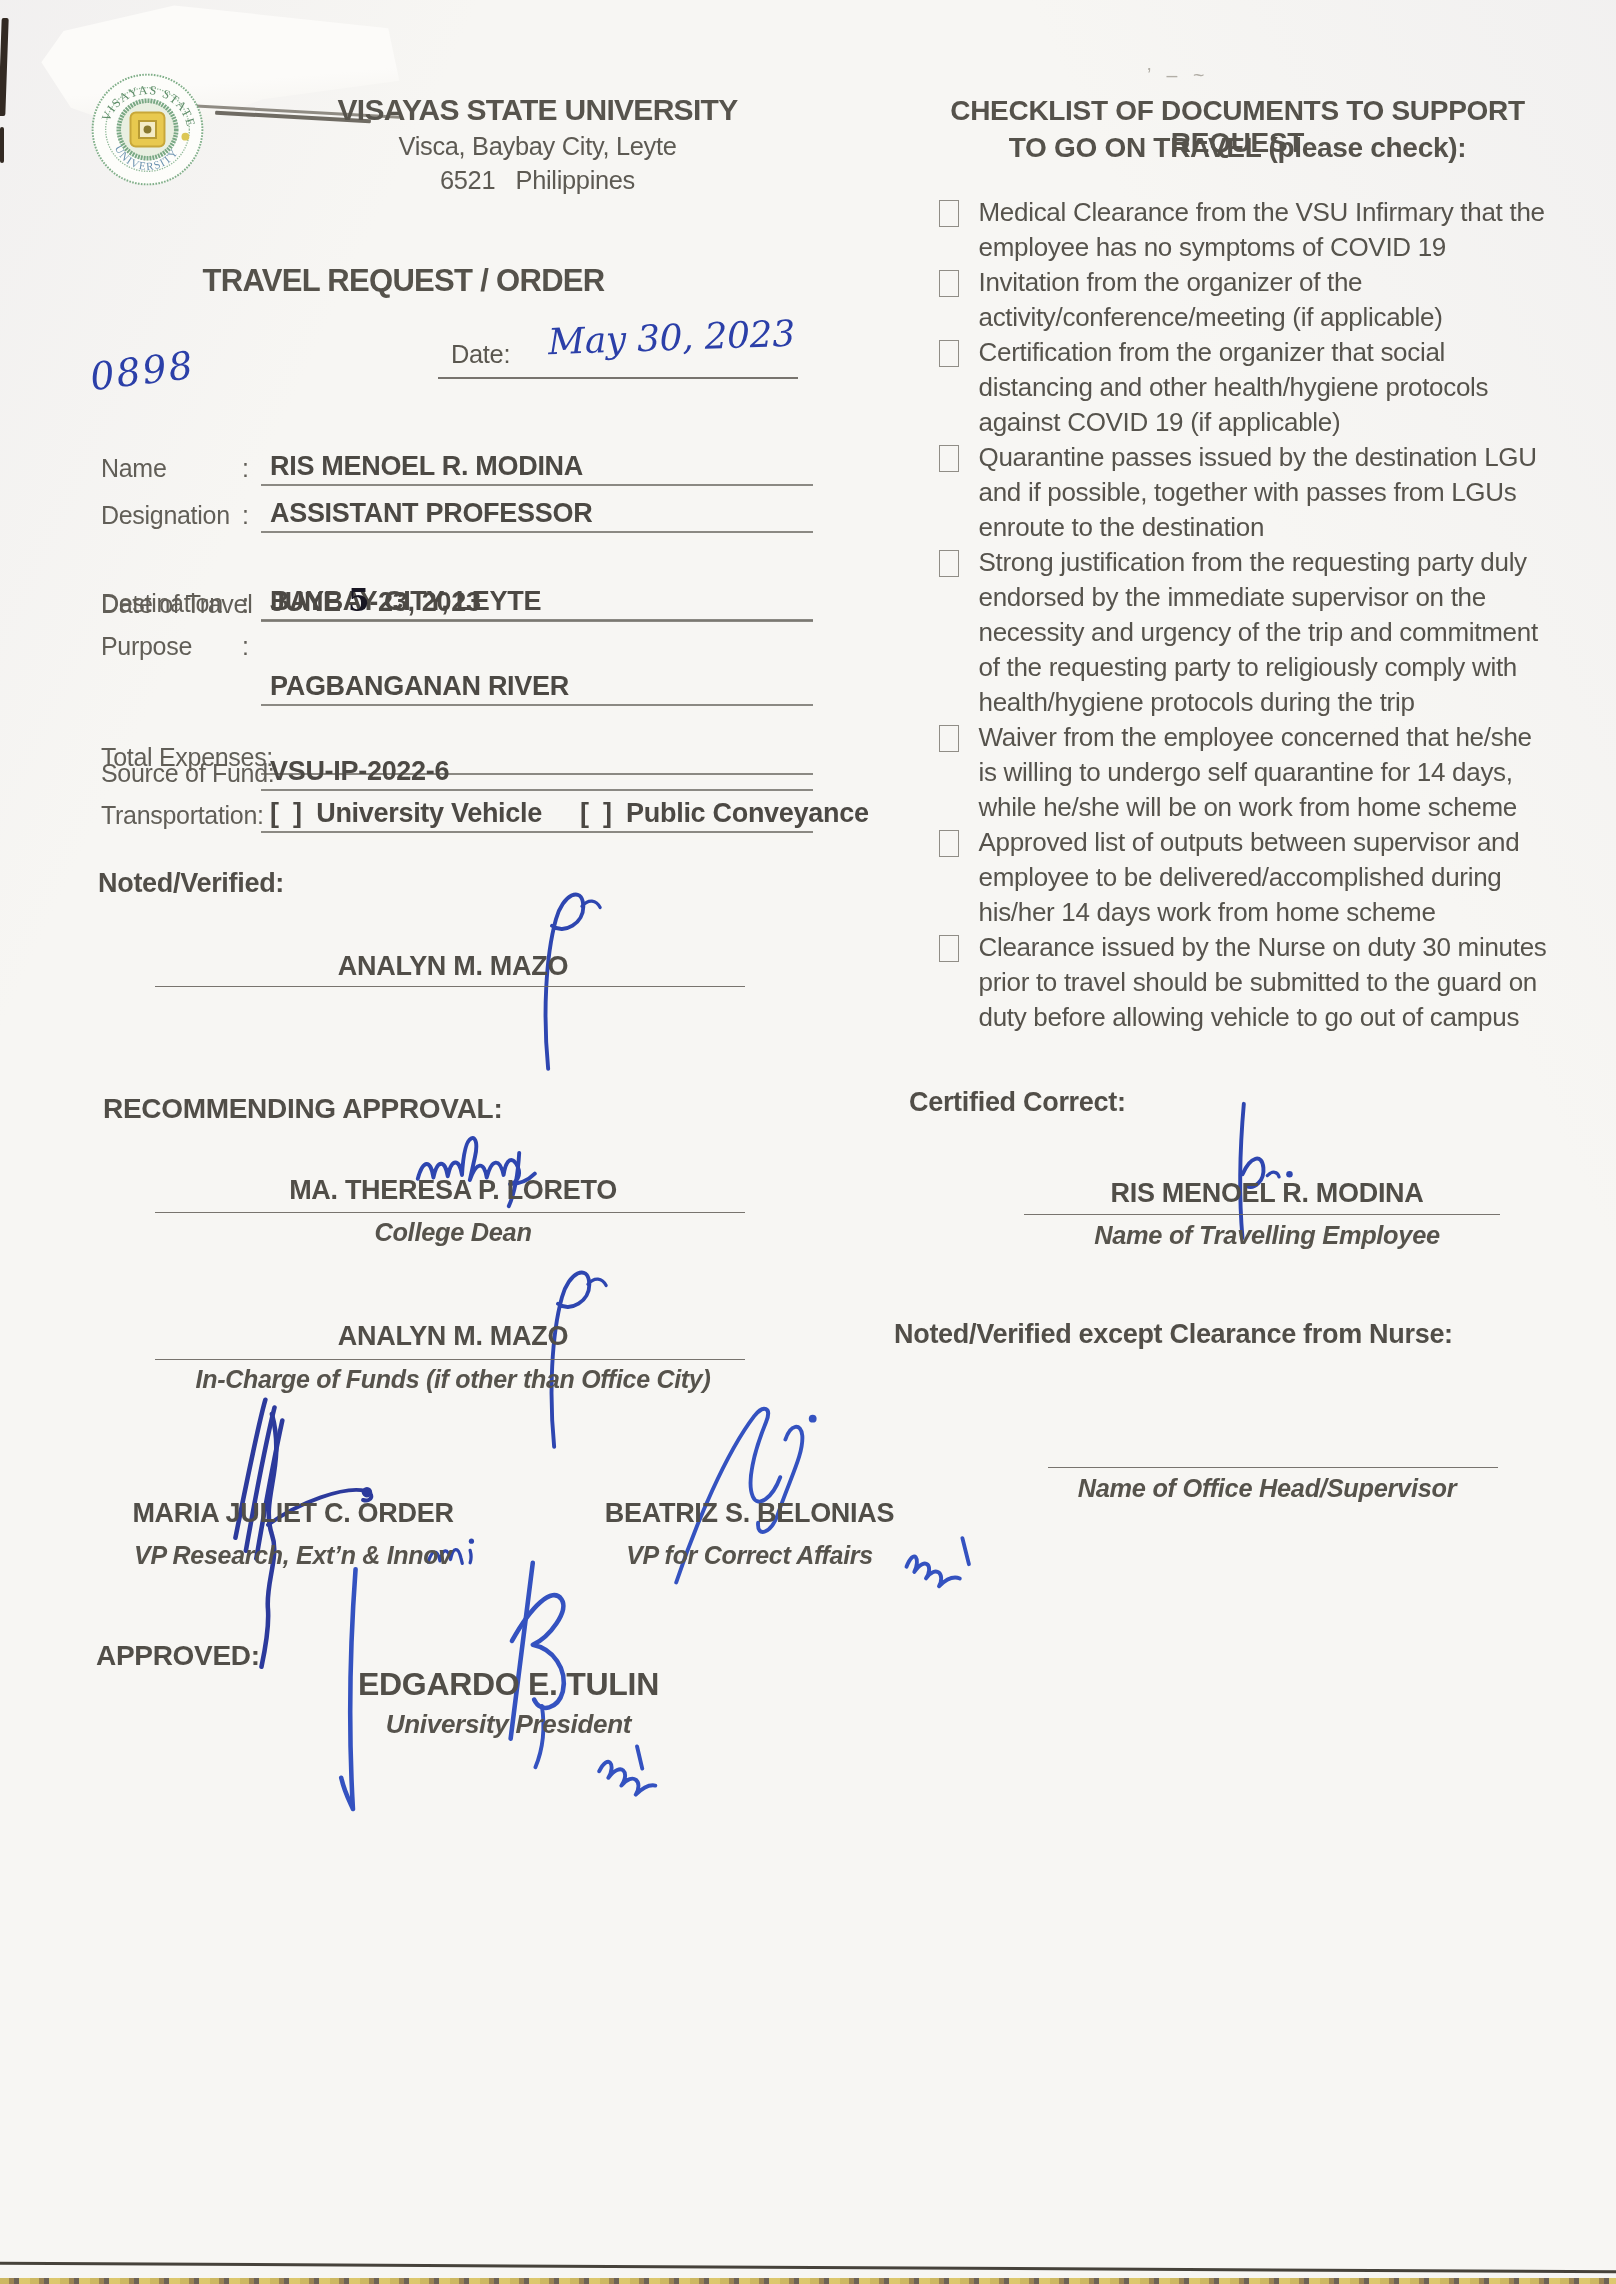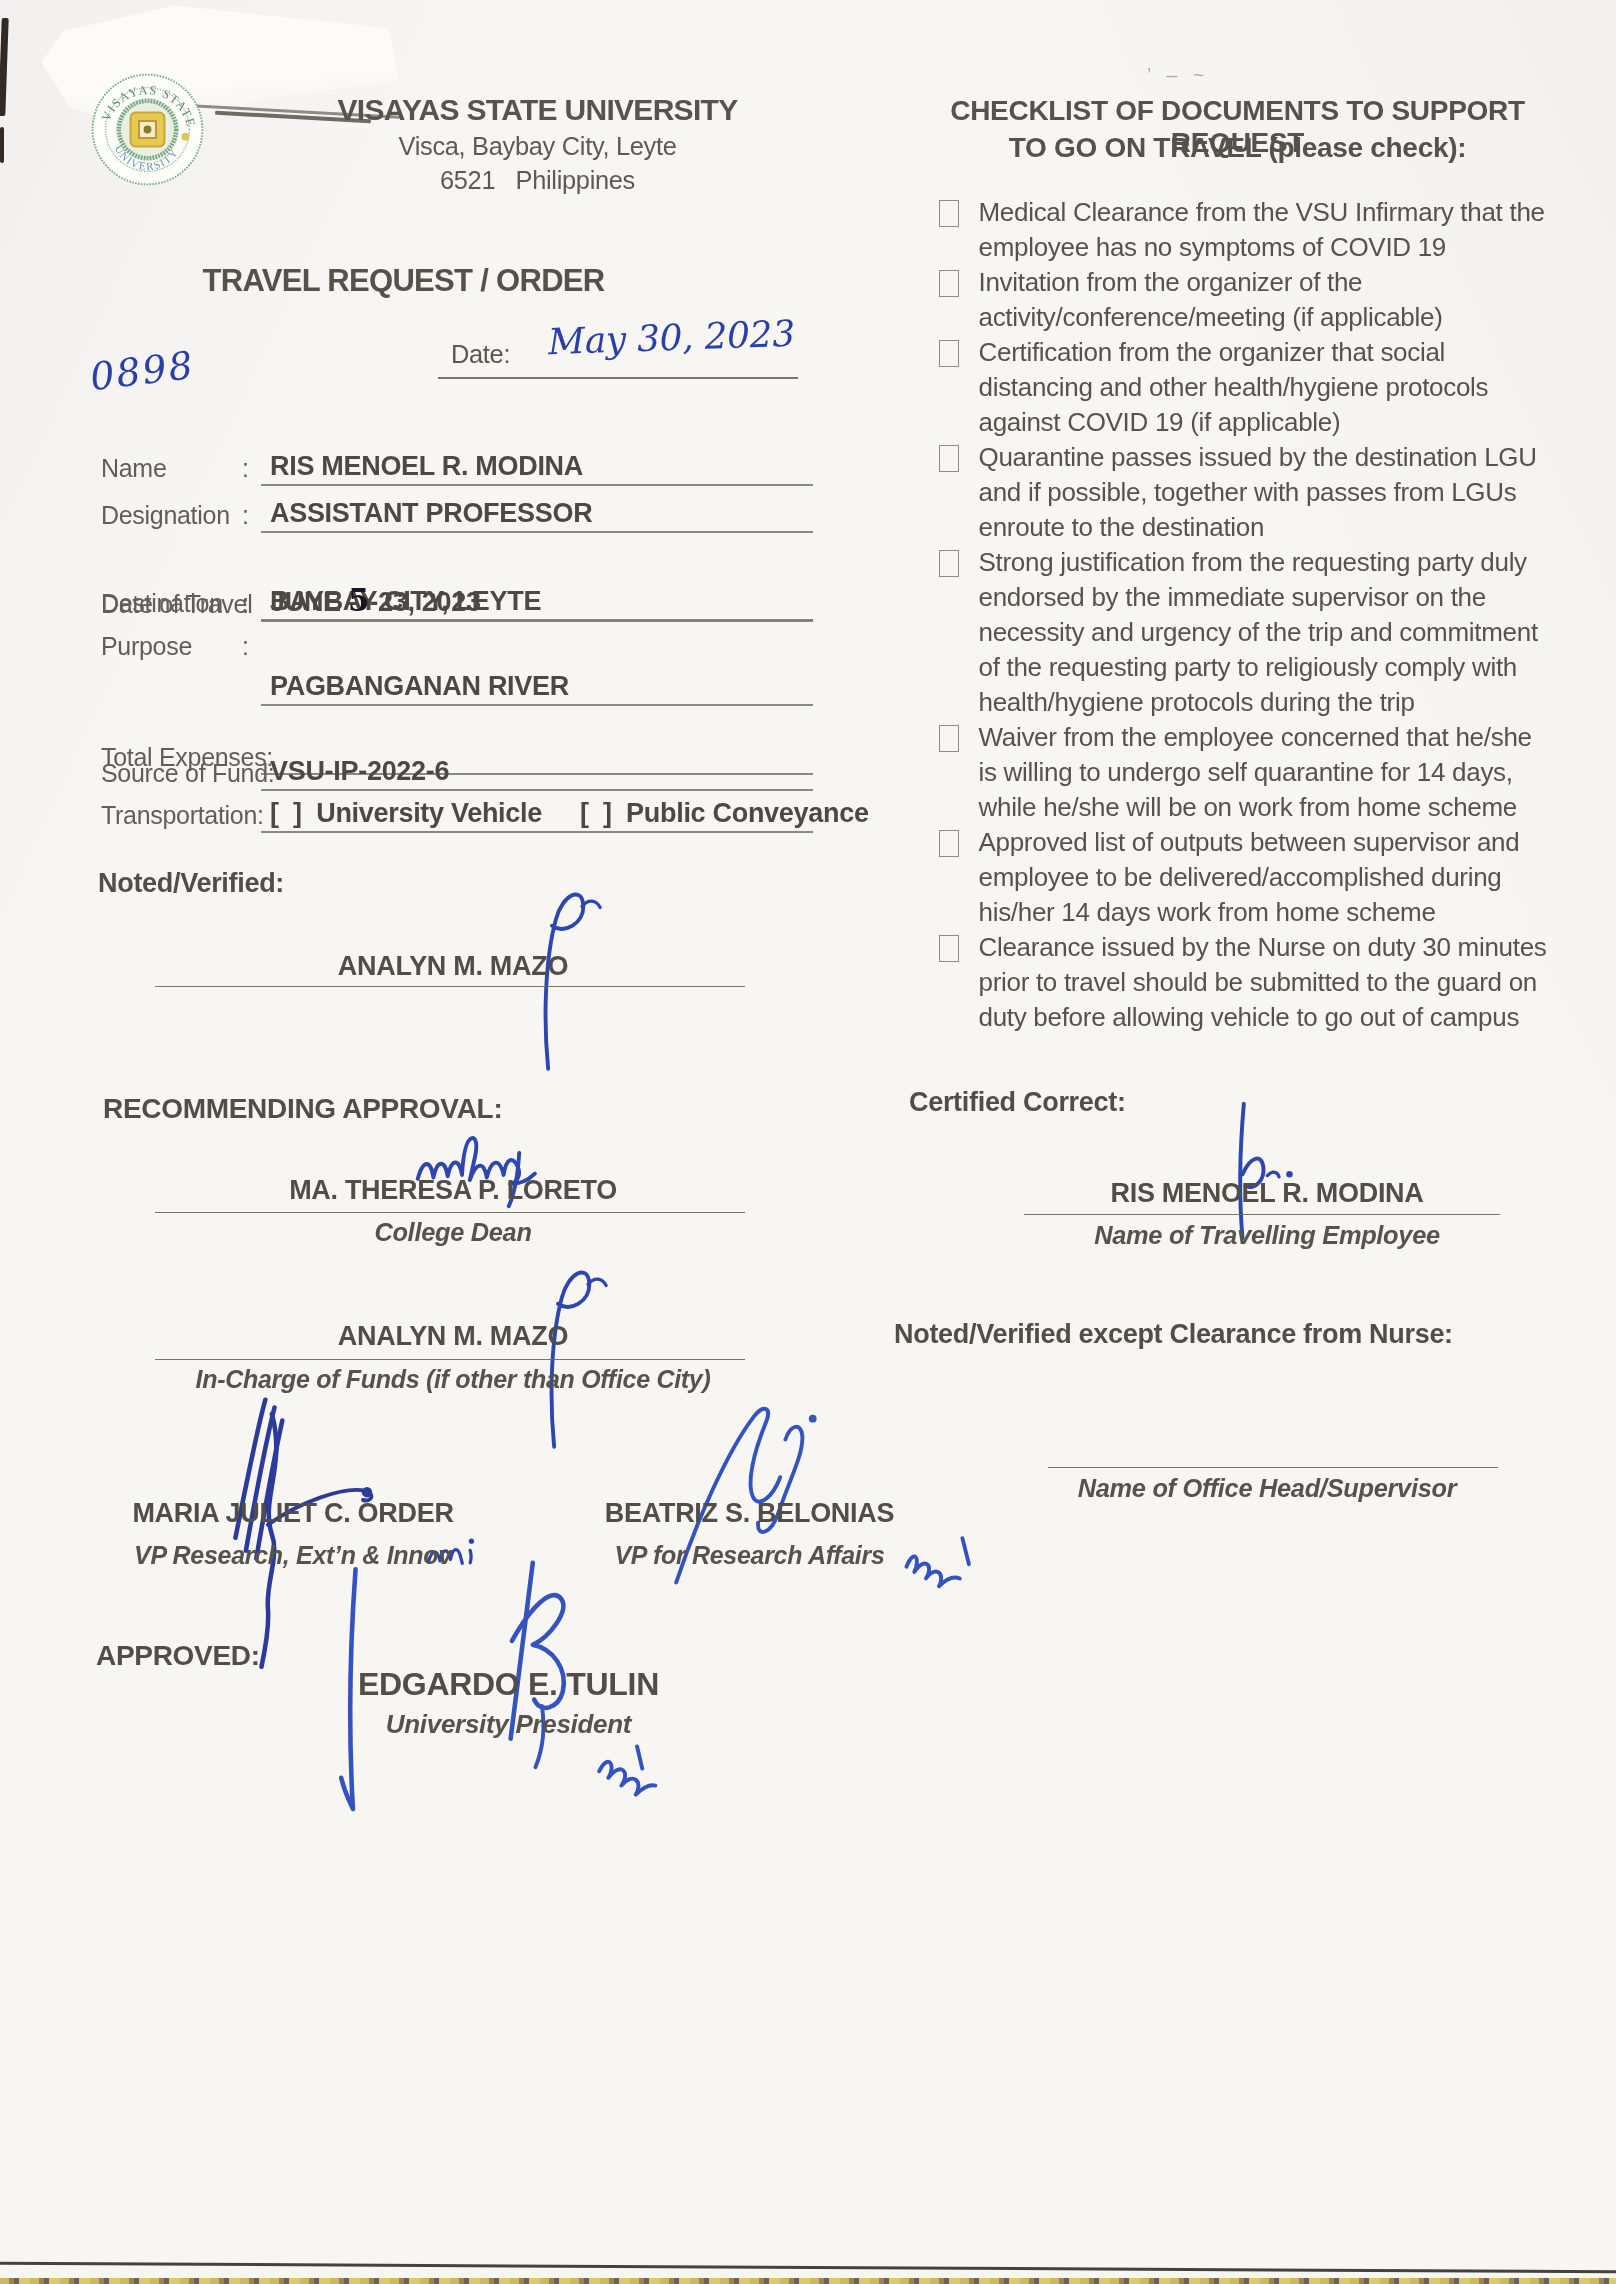--- a/index.html
+++ b/index.html
@@ -174,21 +174,21 @@
 
   <svg class="abs sig" style="left:658px;top:1394px;" width="182" height="195" viewBox="0 0 280 300">
     <path d="M28 290 C 58 200 105 90 148 34 C 162 16 176 20 166 44 C 148 88 136 136 146 158 C 154 176 176 160 188 128" stroke="#3452c0" stroke-width="6"></path>
     <path d="M196 70 C 204 46 220 44 222 64 C 224 92 204 128 184 186 C 174 214 152 222 154 198" stroke="#3452c0" stroke-width="6"></path>
     <circle cx="238" cy="38" r="6" fill="#3452c0"></circle>
   </svg>
   <svg class="abs sig" style="left:900px;top:1521px;" width="104" height="72" viewBox="0 0 160 110">
     <path d="M10 70 c 12 -30 22 -12 12 8 c 18 -26 30 -8 18 10 c 16 -22 30 -6 20 12 c 10 -10 22 -16 32 -12 M96 26 l 10 40" stroke="#3452c0" stroke-width="6"></path>
   </svg>
   <div class="abs ctr sig-name" style="left:541px;top:1498px;width:417px;">BEATRIZ S. BELONIAS</div>
-  <div class="abs ctr sig-title" style="left:541px;top:1541px;width:417px;font-size:25px;">VP for Research Affairs</div>
+  <div class="abs ctr sig-title" style="left:541px;top:1541px;width:417px;font-size:25px;">VP for Correct Affairs</div>
 
   <div class="abs sec-label" style="left:96px;top:1640px;font-size:28px;">APPROVED:</div>
   <svg class="abs sig" style="left:293px;top:1543px;" width="404" height="287" viewBox="0 0 620 440">
     <path d="M96 40 C 88 150 84 270 92 408 M 74 360 C 80 386 90 402 92 408" stroke="#3452c0" stroke-width="7"></path>
     <path d="M368 30 C 358 110 346 200 334 300" stroke="#3452c0" stroke-width="7"></path>
     <path d="M336 150 C 366 96 398 66 412 86 C 424 104 394 144 368 156 C 398 162 422 192 414 228 C 407 254 380 262 370 240" stroke="#3452c0" stroke-width="7"></path>
     <path d="M382 250 C 388 290 382 320 372 344" stroke="#3452c0" stroke-width="6"></path>
     <path d="M470 350 c 14 -28 26 -10 14 10 c 20 -26 34 -8 20 12 c 18 -22 34 -6 22 14 c 10 -10 20 -16 30 -14 M528 312 l 8 34" stroke="#3452c0" stroke-width="6"></path>
   </svg>
   <div class="abs ctr sig-name" style="left:339px;top:1666px;width:339px;font-size:32px;">EDGARDO E. TULIN</div>

